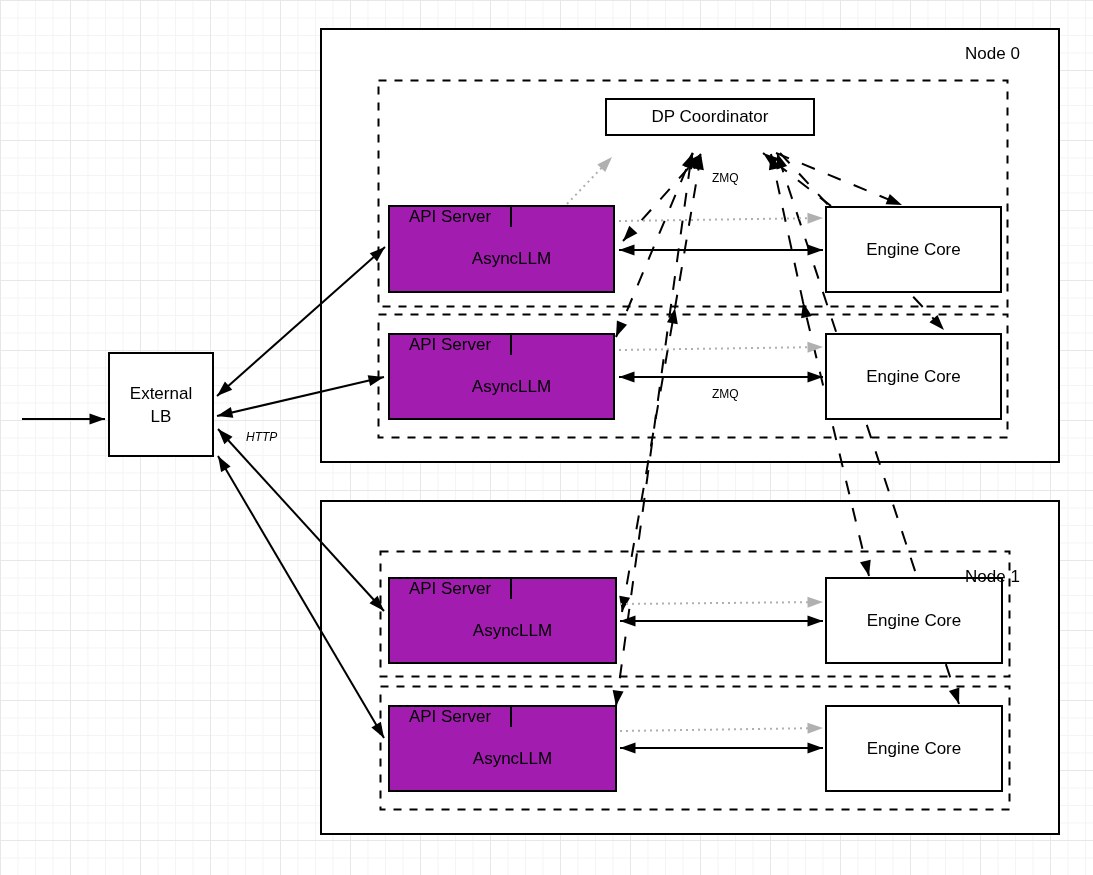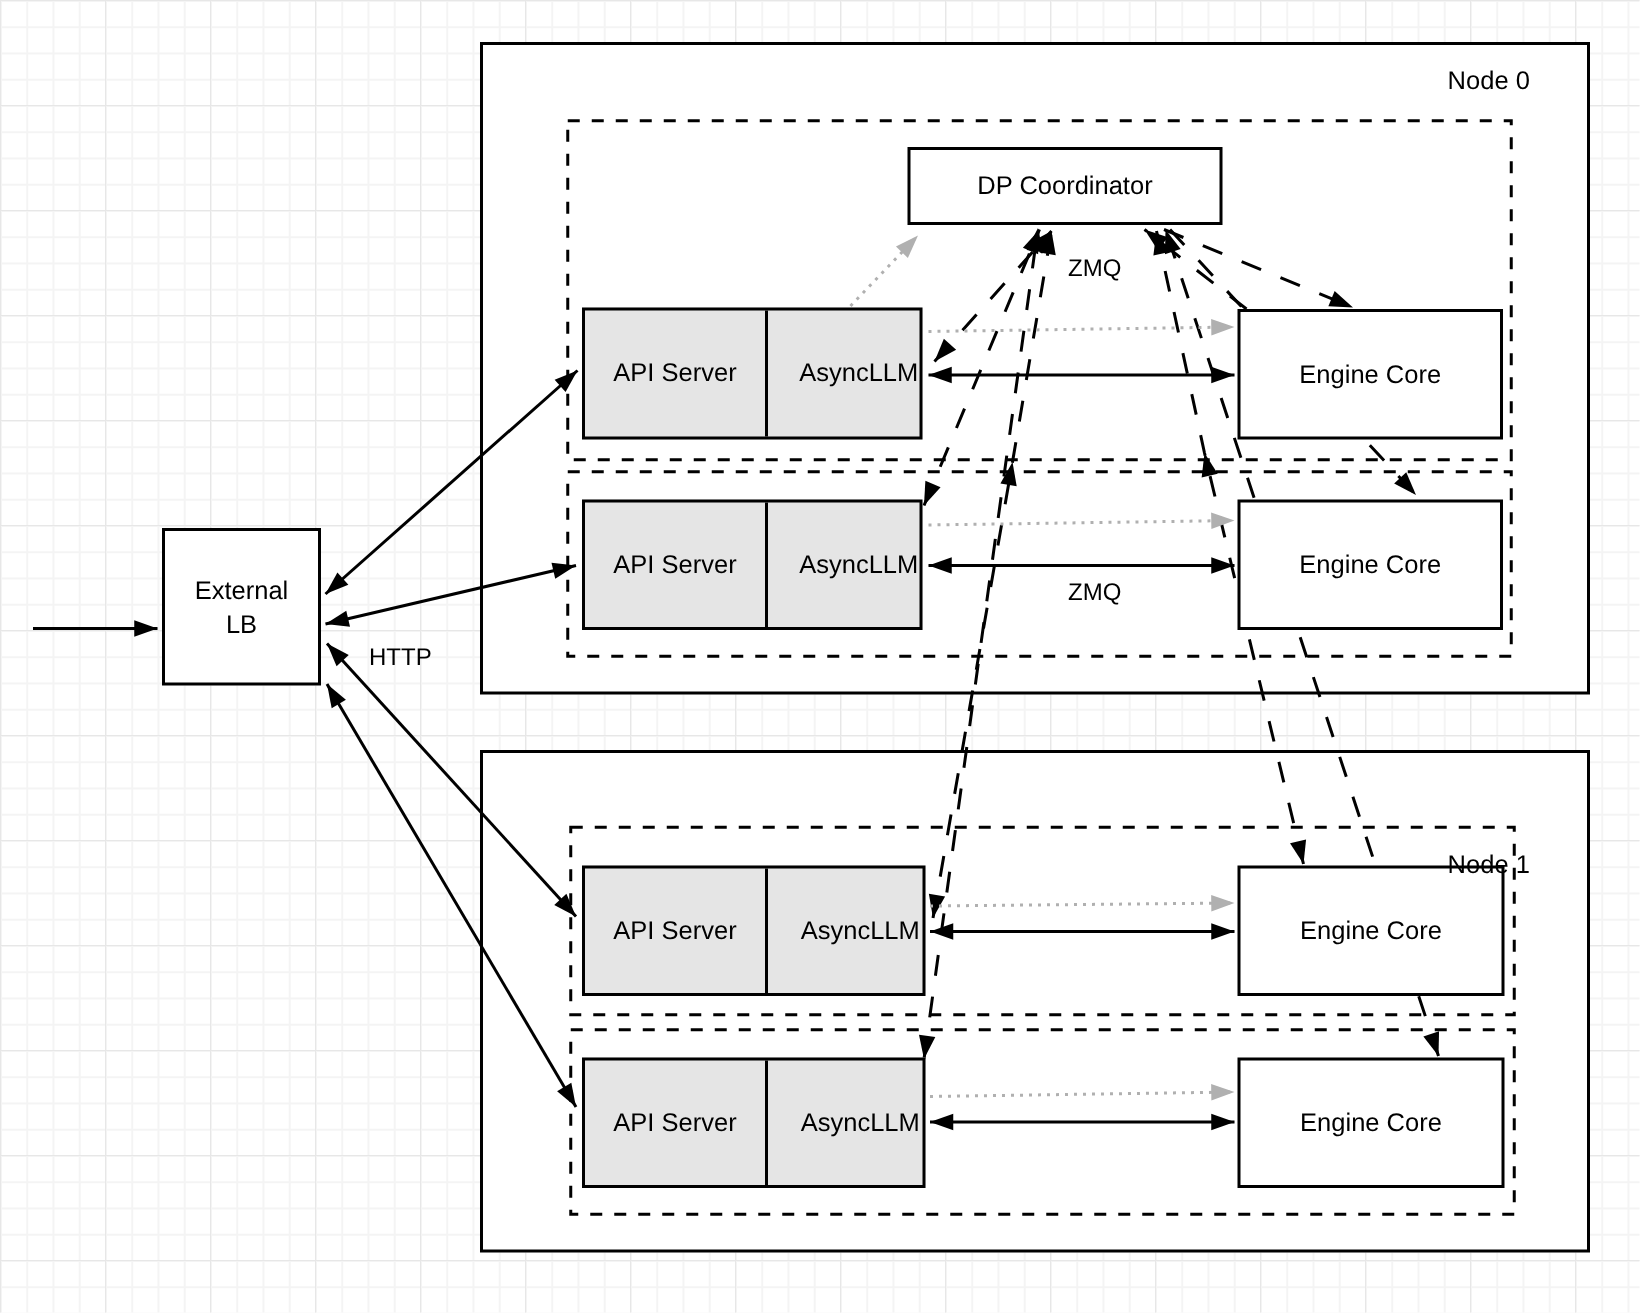--- a/index.html
+++ b/index.html
@@ -20,31 +20,31 @@
   .node-box{
     background:#ffffff;border:2px solid #000000;z-index:1;
   }
   #connectors{position:absolute;left:0;top:0;z-index:2;}
   .component{
     background:#ffffff;border:2px solid #000000;z-index:3;
     display:flex;align-items:center;justify-content:center;
     font-size:17px;color:#000;text-align:center;
   }
   .composite{
-    background:#e5e5e5;border:2px solid #000000;z-index:3;
-    display:flex;align-items:stretch;font-size:17px;color:#000;
+    background:#a21caf;border:2px solid #000000;z-index:3;
+    display:flex;align-items:stretch;font-size:17px;color:#000;flex-direction:column;
   }
   .composite .cell{
     display:flex;align-items:center;justify-content:center;
     flex:0 0 auto;
   }
   .composite .cell.left{width:120px;border-right:2px solid #000;}
   .composite .cell.right{flex:1 1 auto;margin-left:20px;}
   .floating-label{
-    z-index:4;font-size:16px;color:#000;white-space:nowrap;
+    z-index:4;font-size:12px;color:#000;white-space:nowrap;
   }
   .node-title{
     z-index:4;font-size:17px;color:#000;text-align:center;white-space:nowrap;
   }
   .lb-text{line-height:23px;font-size:17px;}
 </style>
 </head>
 <body>
 
 <div id="canvas">
@@ -105,21 +105,21 @@
     </g>
   </svg>
 
   <div class="component abs" style="left:108px;top:352px;width:106px;height:105px;">
     <div class="lb-text">
       <div>External</div>
       <div>LB</div>
     </div>
   </div>
 
-  <div class="component abs" style="left:605px;top:98px;width:210px;height:52px;justify-content:center;">
+  <div class="component abs" style="left:605px;top:98px;width:210px;height:38px;justify-content:center;">
     <span>DP Coordinator</span>
   </div>
 
   <div class="composite abs" style="left:388px;top:205px;width:227px;height:88px;">
     <div class="cell left">API Server</div>
     <div class="cell right">AsyncLLM</div>
   </div>
   <div class="component abs" style="left:825px;top:206px;width:177px;height:87px;">
     <span>Engine Core</span>
   </div>
@@ -143,17 +143,17 @@
   <div class="composite abs" style="left:388px;top:705px;width:229px;height:87px;">
     <div class="cell left">API Server</div>
     <div class="cell right">AsyncLLM</div>
   </div>
   <div class="component abs" style="left:825px;top:705px;width:178px;height:87px;">
     <span>Engine Core</span>
   </div>
 
   <div class="node-title abs" style="left:940px;top:44px;width:105px;">Node 0</div>
   <div class="node-title abs" style="left:940px;top:535px;width:105px;margin-top:32px;">Node 1</div>
-  <div class="floating-label abs" style="left:246px;top:430px;">HTTP</div>
+  <div class="floating-label abs" style="left:246px;top:430px;font-style:italic;">HTTP</div>
   <div class="floating-label abs" style="left:712px;top:171px;">ZMQ</div>
   <div class="floating-label abs" style="left:712px;top:387px;">ZMQ</div>
 
 </div>
 
 </body></html>

